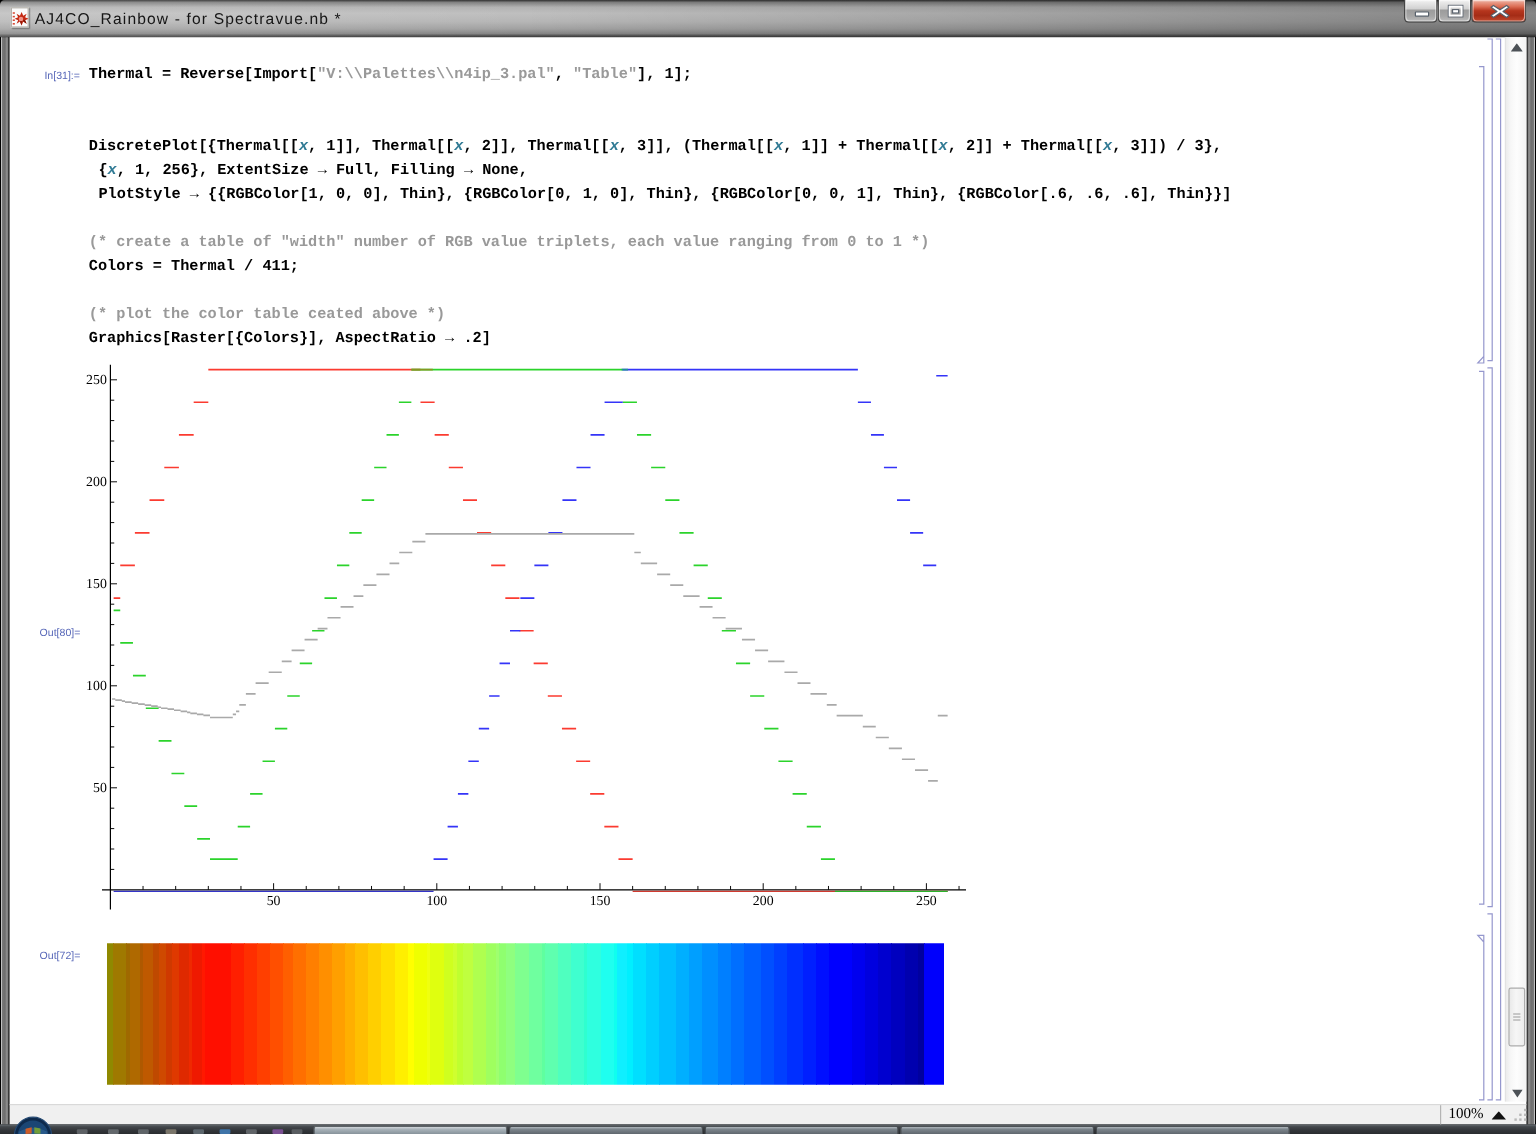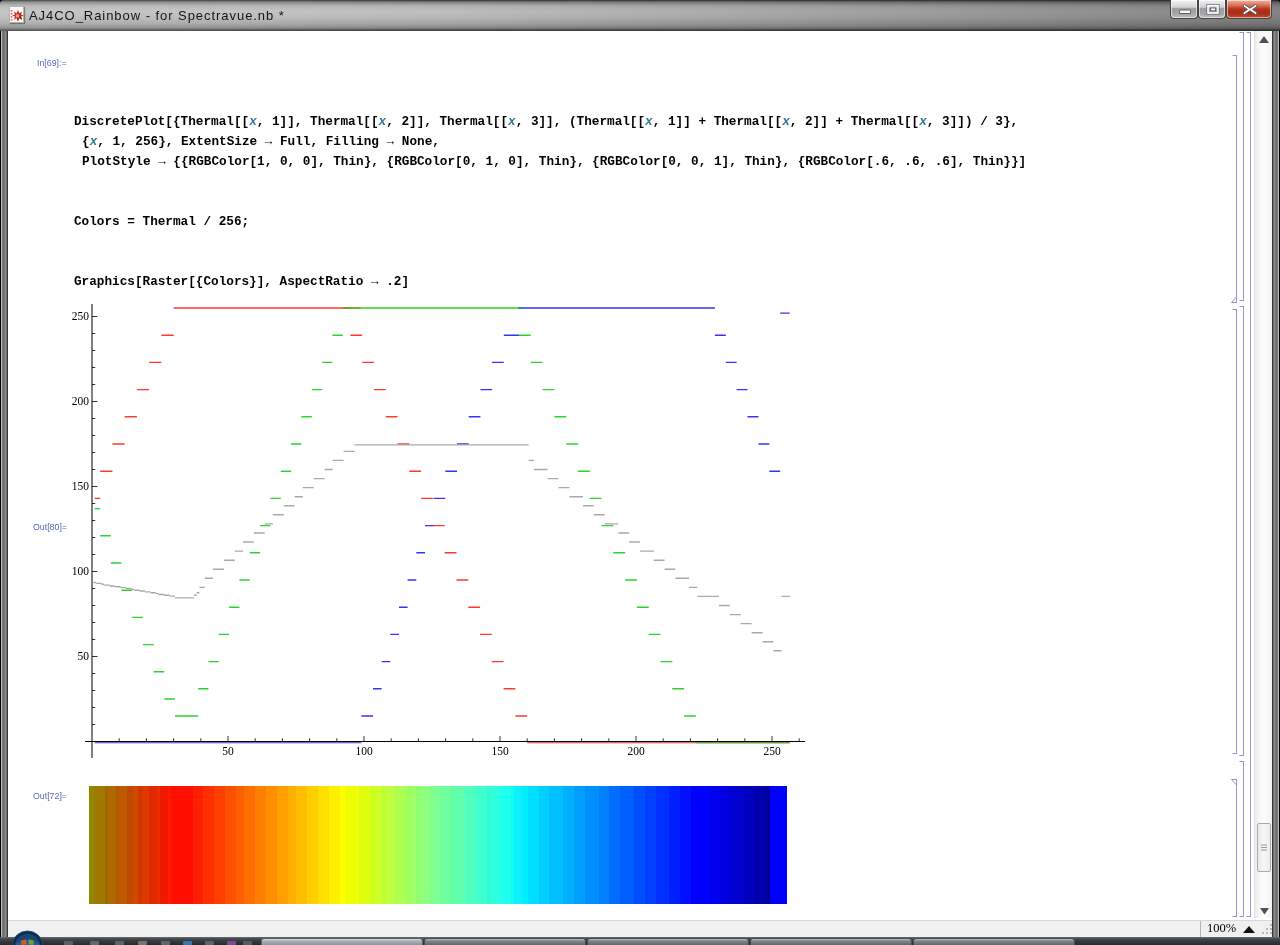--- a/index.html
+++ b/index.html
@@ -69,27 +69,30 @@
         <rect x="9" y="5.5" width="10" height="7.5" fill="none" stroke="#fff" stroke-width="1.6"></rect>
         <rect x="11.5" y="8" width="5" height="2.8" fill="#fff" stroke="#57606b" stroke-width="0.9"></rect>
       </svg></div>
   <div class="wbtn" id="bclose"><div class="glow"></div>
     <svg width="46" height="19" viewBox="0 0 46 19">
         <path d="M17.5 4.5 L23 8.2 L28.5 4.5 L30.5 6 L25.5 9.5 L30.5 13 L28.5 14.5 L23 10.8 L17.5 14.5 L15.5 13 L20.5 9.5 L15.5 6 Z" fill="#fff" stroke="#57606b" stroke-width="1" stroke-linejoin="round"></path>
       </svg></div>
   <div id="borderL"></div>
     <div id="borderR"></div>
   <div id="content"></div>
-  <div class="lbl" style="left:37px;top:57.5px">In[69]:=</div>
+  <div class="lbl" style="left:37px;top:57.5px">In[31]:=</div>
   <div class="lbl" style="left:33px;top:522px">Out[80]=</div>
   <div class="lbl" style="left:33px;top:791px">Out[72]=</div>
+  <div class="code" style="left:74px;top:52px">Thermal = Reverse[Import[<span style="color:#999999">"V:\\Palettes\\n4ip_3.pal"</span>, <span style="color:#999999">"Table"</span>], 1];</div>
     <div class="code" style="left:74px;top:112px">DiscretePlot[{Thermal[[<span style="color:#317b95;font-style:italic">x</span>, 1]], Thermal[[<span style="color:#317b95;font-style:italic">x</span>, 2]], Thermal[[<span style="color:#317b95;font-style:italic">x</span>, 3]], (Thermal[[<span style="color:#317b95;font-style:italic">x</span>, 1]] + Thermal[[<span style="color:#317b95;font-style:italic">x</span>, 2]] + Thermal[[<span style="color:#317b95;font-style:italic">x</span>, 3]]) / 3},</div>
     <div class="code" style="left:82px;top:132px">{<span style="color:#317b95;font-style:italic">x</span>, 1, 256}, ExtentSize → Full, Filling → None,</div>
     <div class="code" style="left:82px;top:152px">PlotStyle → {{RGBColor[1, 0, 0], Thin}, {RGBColor[0, 1, 0], Thin}, {RGBColor[0, 0, 1], Thin}, {RGBColor[.6, .6, .6], Thin}}]</div>
-    <div class="code" style="left:74px;top:212px">Colors = Thermal / 256;</div>
+    <div class="code" style="left:74px;top:192px"><span style="color:#999999">(* create a table of "width" number of RGB value triplets, each value ranging from 0 to 1 *)</span></div>
+    <div class="code" style="left:74px;top:212px">Colors = Thermal / 411;</div>
+    <div class="code" style="left:74px;top:252px"><span style="color:#999999">(* plot the color table ceated above *)</span></div>
     <div class="code" style="left:74px;top:272px">Graphics[Raster[{Colors}], AspectRatio → .2]</div>
   <svg style="position:absolute;left:60px;top:298px" width="760" height="470" viewBox="60 298 760 470">
       <path d="M85 741.5H805M92 304V758" stroke="#000" stroke-width="1" fill="none"></path>
       <path d="M119.2 741.5v-3.2M146.4 741.5v-3.2M173.6 741.5v-3.2M200.8 741.5v-3.2M228.0 741.5v-5.5M255.2 741.5v-3.2M282.4 741.5v-3.2M309.6 741.5v-3.2M336.8 741.5v-3.2M364.0 741.5v-5.5M391.2 741.5v-3.2M418.4 741.5v-3.2M445.6 741.5v-3.2M472.8 741.5v-3.2M500.0 741.5v-5.5M527.2 741.5v-3.2M554.4 741.5v-3.2M581.6 741.5v-3.2M608.8 741.5v-3.2M636.0 741.5v-5.5M663.2 741.5v-3.2M690.4 741.5v-3.2M717.6 741.5v-3.2M744.8 741.5v-3.2M772.0 741.5v-5.5M799.2 741.5v-3.2M92 724.5h3.2M92 707.5h3.2M92 690.5h3.2M92 673.5h3.2M92 656.5h5.5M92 639.5h3.2M92 622.5h3.2M92 605.5h3.2M92 588.5h3.2M92 571.5h5.5M92 554.5h3.2M92 537.5h3.2M92 520.5h3.2M92 503.5h3.2M92 486.5h5.5M92 469.5h3.2M92 452.5h3.2M92 435.5h3.2M92 418.5h3.2M92 401.5h5.5M92 384.5h3.2M92 367.5h3.2M92 350.5h3.2M92 333.5h3.2M92 316.5h5.5" stroke="#000" stroke-width="0.8" fill="none"></path>
       <text x="228.0" y="754.5" font-family="Liberation Serif" font-size="11.5" fill="#000" text-anchor="middle">50</text>
       <text x="364.0" y="754.5" font-family="Liberation Serif" font-size="11.5" fill="#000" text-anchor="middle">100</text>
       <text x="500.0" y="754.5" font-family="Liberation Serif" font-size="11.5" fill="#000" text-anchor="middle">150</text>
       <text x="636.0" y="754.5" font-family="Liberation Serif" font-size="11.5" fill="#000" text-anchor="middle">200</text>
       <text x="772.0" y="754.5" font-family="Liberation Serif" font-size="11.5" fill="#000" text-anchor="middle">250</text>
       <text x="89" y="660.2" font-family="Liberation Serif" font-size="11.5" fill="#000" text-anchor="end">50</text>

